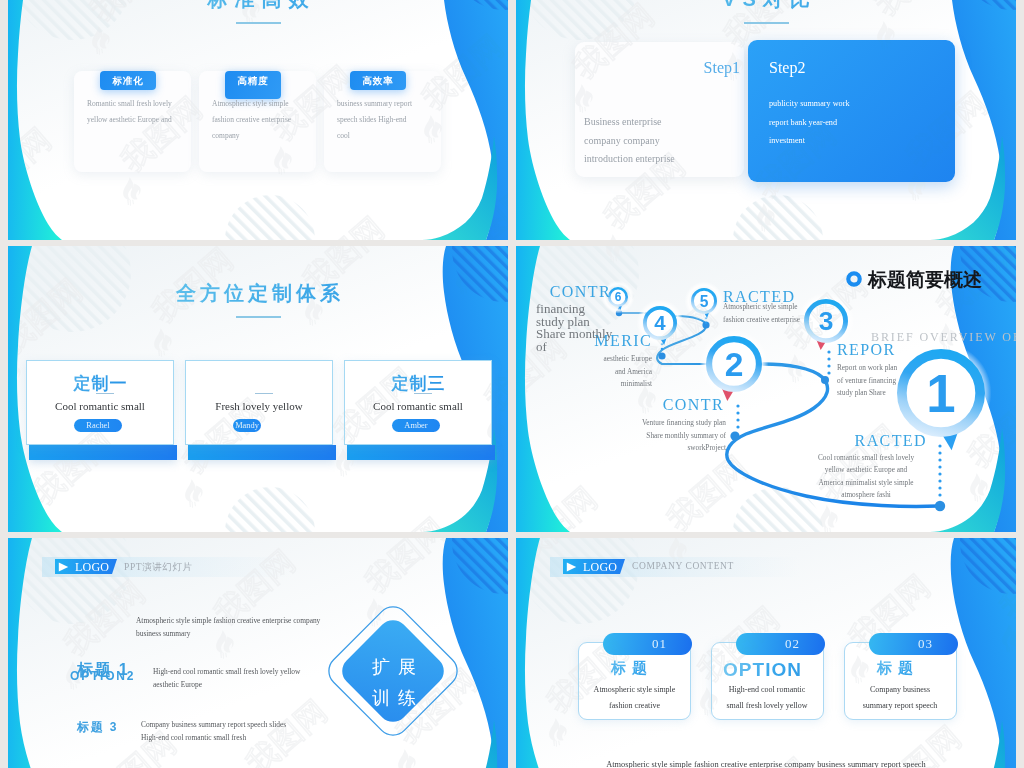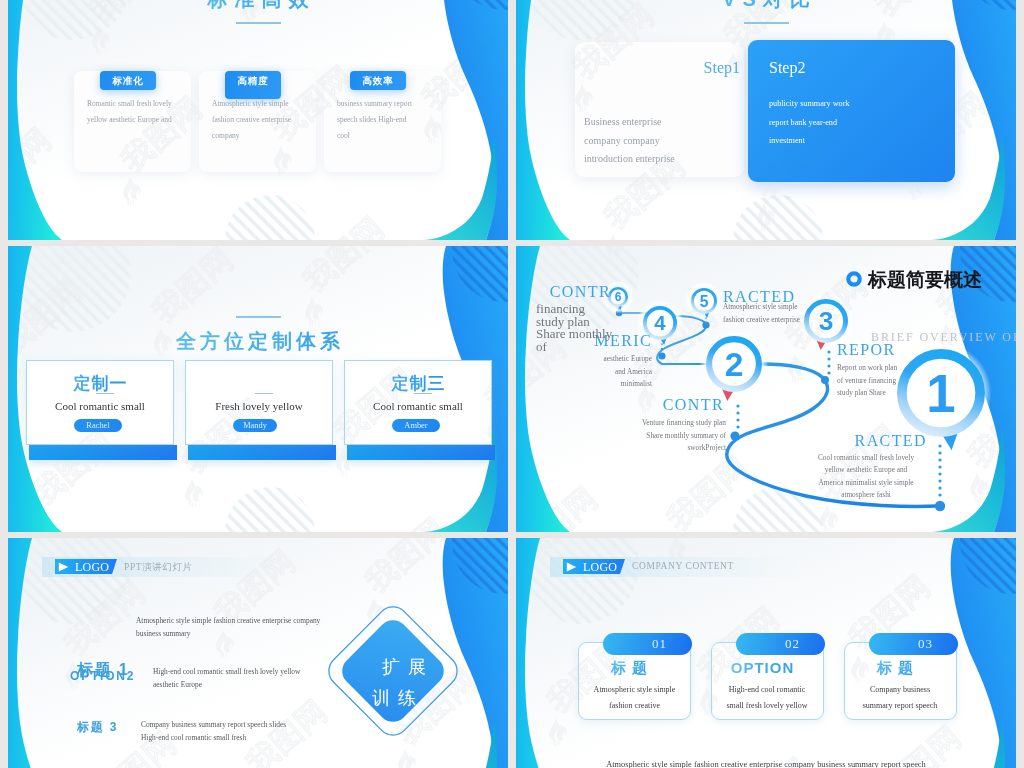--- a/index.html
+++ b/index.html
@@ -165,33 +165,33 @@
           </clipPath>
 </defs>
 <rect width="500" height="286" fill="url(#gW3)"></rect>
 <rect width="500" height="286" fill="url(#st3)" clip-path="url(#cTL3)"></rect>
 <rect width="500" height="286" fill="url(#st3)" clip-path="url(#cBC3)"></rect>
 <path d="M0,0 L24,0 C18,20 12,60 10,100 C8,130 9,160 12,185 C16,215 28,250 40,270 C45,278 50,283 54,286 L0,286 Z" fill="url(#gL3)"></path>
 <path d="M500,0 L438,0 C434,12 434,30 436,46 C439,70 446,98 458,124 C470,150 480,178 484,206 C488,236 486,264 478,286 L500,286 Z" fill="url(#gR3)"></path>
 <rect width="500" height="286" fill="url(#st23)" clip-path="url(#cTR3)"></rect>
 <path d="M486,182 C484,204 480,224 474,244 C466,264 452,276 432,283 C426,285 420,286 414,286 L478,286 C486,266 490,242 489,218 C489,206 488,194 486,182 Z" fill="url(#gRB3)"></path>
 </svg>
-<div class="abs" style="left:0;top:34px;width:500px;text-align:center;font-size:20px;font-weight:700;letter-spacing:4px;text-indent:4px;background:linear-gradient(100deg,#7fd9ee,#3fa9e8 60%,#2e95e2);-webkit-background-clip:text;background-clip:text;color:transparent;margin-top:48px;">全方位定制体系</div>
+<div class="abs" style="left:0;top:34px;width:500px;text-align:center;font-size:20px;font-weight:700;letter-spacing:4px;text-indent:4px;background:linear-gradient(100deg,#7fd9ee,#3fa9e8 60%,#2e95e2);-webkit-background-clip:text;background-clip:text;color:transparent;">全方位定制体系</div>
 <div class="abs" style="left:228px;top:70px;width:45px;height:1.5px;background:#8cc8e6;"></div>
 <div class="abs" style="left:21px;top:199px;width:148px;height:15px;background:linear-gradient(105deg,#1a9ff0,#1d7bef);box-shadow:0 3px 9px rgba(120,165,210,0.30);"></div>
 <div class="abs" style="left:18px;top:114px;width:148px;height:85px;background:#fff;border:1px solid #a5d9f3;box-sizing:border-box;box-shadow:0 3px 10px rgba(130,170,210,0.18);"></div>
 <div class="abs" style="left:18px;top:126px;width:148px;text-align:center;font-size:17px;font-weight:700;letter-spacing:1px;text-indent:1px;background:linear-gradient(110deg,#73c8ef,#2d9ae8 55%,#2086e0);-webkit-background-clip:text;background-clip:text;color:transparent;">定制一</div>
 <div class="abs" style="left:88px;top:147px;width:18px;height:1px;background:#9fc4dd;"></div>
 <div class="abs sf" style="left:18px;top:154px;width:148px;text-align:center;font-size:11px;color:#35383c;">Cool romantic small</div>
 <div class="abs sf" style="left:66px;top:173px;width:48px;height:13px;line-height:13px;text-align:center;border-radius:7px;background:linear-gradient(100deg,#2192f2,#1f86f2);color:#e0f0fd;font-size:8.4px;">Rachel</div>
 <div class="abs" style="left:180px;top:199px;width:148px;height:15px;background:linear-gradient(105deg,#1a9ff0,#1d7bef);box-shadow:0 3px 9px rgba(120,165,210,0.30);"></div>
 <div class="abs" style="left:177px;top:114px;width:148px;height:85px;background:#fff;border:1px solid #a5d9f3;box-sizing:border-box;box-shadow:0 3px 10px rgba(130,170,210,0.18);"></div>
 <div class="abs" style="left:247px;top:147px;width:18px;height:1px;background:#9fc4dd;"></div>
 <div class="abs sf" style="left:177px;top:154px;width:148px;text-align:center;font-size:11px;color:#35383c;">Fresh lovely yellow</div>
-<div class="abs sf" style="left:225px;top:173px;width:44px;height:13px;line-height:13px;text-align:center;border-radius:7px;background:linear-gradient(100deg,#2192f2,#1f86f2);color:#e0f0fd;font-size:8.4px;">Mandy</div>
+<div class="abs sf" style="left:225px;top:173px;width:28px;height:13px;line-height:13px;text-align:center;border-radius:7px;background:linear-gradient(100deg,#2192f2,#1f86f2);color:#e0f0fd;font-size:8.4px;">Mandy</div>
 <div class="abs" style="left:339px;top:199px;width:148px;height:15px;background:linear-gradient(105deg,#1a9ff0,#1d7bef);box-shadow:0 3px 9px rgba(120,165,210,0.30);"></div>
 <div class="abs" style="left:336px;top:114px;width:148px;height:85px;background:#fff;border:1px solid #a5d9f3;box-sizing:border-box;box-shadow:0 3px 10px rgba(130,170,210,0.18);"></div>
 <div class="abs" style="left:336px;top:126px;width:148px;text-align:center;font-size:17px;font-weight:700;letter-spacing:1px;text-indent:1px;background:linear-gradient(110deg,#73c8ef,#2d9ae8 55%,#2086e0);-webkit-background-clip:text;background-clip:text;color:transparent;">定制三</div>
 <div class="abs" style="left:406px;top:147px;width:18px;height:1px;background:#9fc4dd;"></div>
 <div class="abs sf" style="left:336px;top:154px;width:148px;text-align:center;font-size:11px;color:#35383c;">Cool romantic small</div>
 <div class="abs sf" style="left:384px;top:173px;width:48px;height:13px;line-height:13px;text-align:center;border-radius:7px;background:linear-gradient(100deg,#2192f2,#1f86f2);color:#e0f0fd;font-size:8.4px;">Amber</div>
 </div>
 <div class="slide" id="s4">
 <svg class="bg" width="500" height="286" viewBox="0 0 500 286">
 <defs>
@@ -475,21 +475,21 @@
           <linearGradient id="dmg" x1="0.15" y1="0" x2="0.85" y2="1">
 <stop offset="0" stop-color="#3aabf3"></stop>
             <stop offset="1" stop-color="#2a8eee"></stop>
           </linearGradient>
         </defs>
 <g transform="translate(80,80) rotate(45)">
 <rect x="-50" y="-50" width="100" height="100" rx="16" ry="16" fill="none" stroke="#3d9de8" stroke-width="1.3"></rect>
 <rect x="-40.3" y="-40.3" width="80.6" height="80.6" rx="15" ry="15" fill="url(#dmg)"></rect>
 </g>
       </svg>
-<div class="abs" style="left:346px;top:117px;width:80px;text-align:right;font-size:18px;letter-spacing:8px;text-indent:8px;color:#fff;">扩展</div>
+<div class="abs" style="left:346px;top:117px;width:80px;text-align:center;font-size:18px;letter-spacing:8px;text-indent:8px;color:#fff;">扩展</div>
 <div class="abs" style="left:346px;top:148px;width:80px;text-align:center;font-size:18px;letter-spacing:8px;text-indent:8px;color:#fff;">训练</div>
 </div>
 <div class="slide" id="s6">
 <svg class="bg" width="500" height="286" viewBox="0 0 500 286">
 <defs>
 <linearGradient id="gL6" x1="0" y1="0.1" x2="1" y2="0.25">
 <stop offset="0" stop-color="#16b3f2"></stop>
             <stop offset="1" stop-color="#20ecdb"></stop>
           </linearGradient>
 <linearGradient id="gR6" x1="0.1" y1="1" x2="1" y2="0.1">
@@ -536,21 +536,21 @@
 <path d="M0.8,0.4 L10.2,5 L0.8,9.6 Z" fill="#ffffff"></path>
       </svg>
 <div class="abs sf" style="left:67px;top:22px;font-size:12px;letter-spacing:0.2px;color:#ffffff;">LOGO</div>
 <div class="abs sf" style="left:116px;top:23px;font-size:9.5px;letter-spacing:0.6px;color:#a3abb3;">COMPANY CONTENT</div>
 <div class="abs" style="left:62px;top:104px;width:113px;height:78px;border:1px solid #abd9f4;border-radius:9px;background:#fff;box-sizing:border-box;box-shadow:0 2px 8px rgba(150,190,225,0.22);"></div>
 <div class="abs sf" style="left:87px;top:95px;width:89px;height:22px;line-height:22px;text-align:center;text-indent:24px;border-radius:11px;background:linear-gradient(100deg,#35b8f2,#1a6fee);color:#dceffd;font-size:13px;letter-spacing:1px;">01</div>
 <div class="abs" style="left:57px;top:121px;width:113px;text-align:center;font-size:15px;font-weight:700;letter-spacing:1px;background:linear-gradient(110deg,#8fd5f2,#3aa8ec 55%,#2d97e5);-webkit-background-clip:text;background-clip:text;color:transparent;">标 题</div>
 <div class="abs sf" style="left:67px;top:144px;width:103px;text-align:center;font-size:8px;line-height:16px;color:#3b3e42;">Atmospheric style simple fashion creative</div>
 <div class="abs" style="left:195px;top:104px;width:113px;height:78px;border:1px solid #abd9f4;border-radius:9px;background:#fff;box-sizing:border-box;box-shadow:0 2px 8px rgba(150,190,225,0.22);"></div>
 <div class="abs sf" style="left:220px;top:95px;width:89px;height:22px;line-height:22px;text-align:center;text-indent:24px;border-radius:11px;background:linear-gradient(100deg,#35b8f2,#1a6fee);color:#dceffd;font-size:13px;letter-spacing:1px;">02</div>
-<div class="abs" style="left:190px;top:121px;width:113px;text-align:center;font-size:15px;font-weight:700;letter-spacing:1px;background:linear-gradient(110deg,#8fd5f2,#3aa8ec 55%,#2d97e5);-webkit-background-clip:text;background-clip:text;color:transparent;">OPTION</div>
+<div class="abs" style="left:190px;top:121px;width:113px;text-align:center;font-size:19px;font-weight:700;letter-spacing:1px;background:linear-gradient(110deg,#8fd5f2,#3aa8ec 55%,#2d97e5);-webkit-background-clip:text;background-clip:text;color:transparent;">OPTION</div>
 <div class="abs sf" style="left:205px;top:144px;width:92px;text-align:center;font-size:8px;line-height:16px;color:#3b3e42;">High-end cool romantic small fresh lovely yellow</div>
 <div class="abs" style="left:328px;top:104px;width:113px;height:78px;border:1px solid #abd9f4;border-radius:9px;background:#fff;box-sizing:border-box;box-shadow:0 2px 8px rgba(150,190,225,0.22);"></div>
 <div class="abs sf" style="left:353px;top:95px;width:89px;height:22px;line-height:22px;text-align:center;text-indent:24px;border-radius:11px;background:linear-gradient(100deg,#35b8f2,#1a6fee);color:#dceffd;font-size:13px;letter-spacing:1px;">03</div>
 <div class="abs" style="left:323px;top:121px;width:113px;text-align:center;font-size:15px;font-weight:700;letter-spacing:1px;background:linear-gradient(110deg,#8fd5f2,#3aa8ec 55%,#2d97e5);-webkit-background-clip:text;background-clip:text;color:transparent;">标 题</div>
 <div class="abs sf" style="left:339px;top:144px;width:90px;text-align:center;font-size:8px;line-height:16px;color:#3b3e42;">Company business summary report speech</div>
 <div class="abs sf" style="left:0;top:222px;width:500px;text-align:center;font-size:8.4px;color:#3b3e42;">Atmospheric style simple fashion creative enterprise company business summary report speech</div>
 </div>
 <svg class="abs" style="left:0;top:0;pointer-events:none;mix-blend-mode:darken;opacity:0.55;" width="1024" height="768" viewBox="0 0 1024 768">
       <defs>
         <g id="wmtile" opacity="1">

